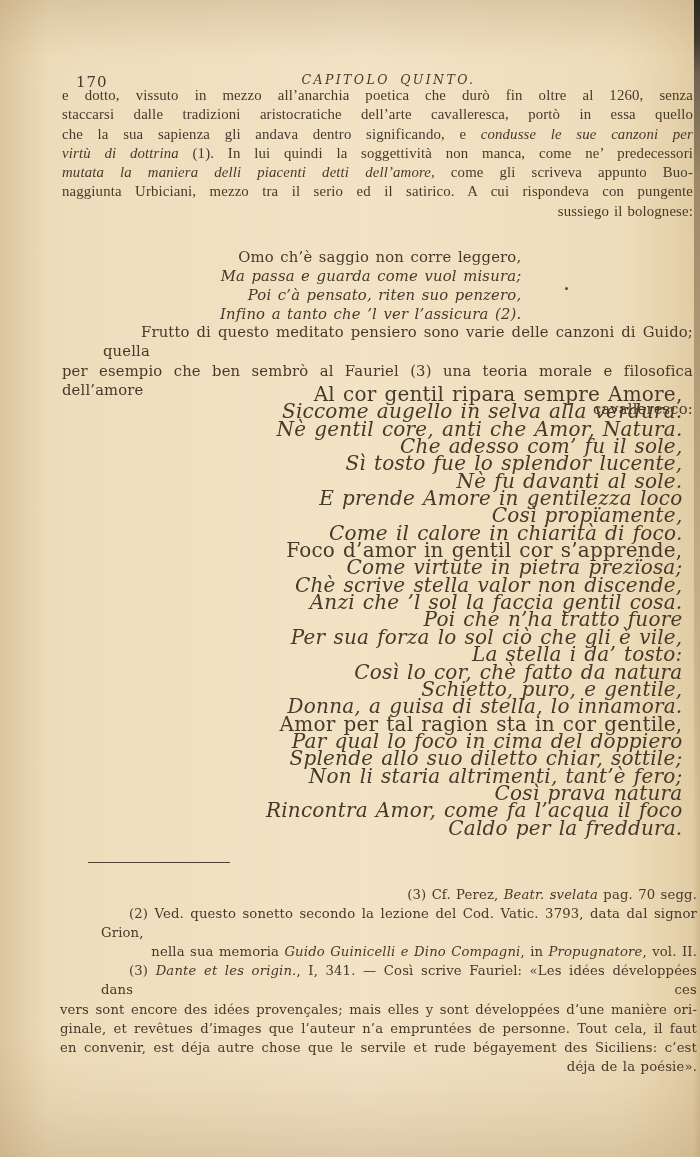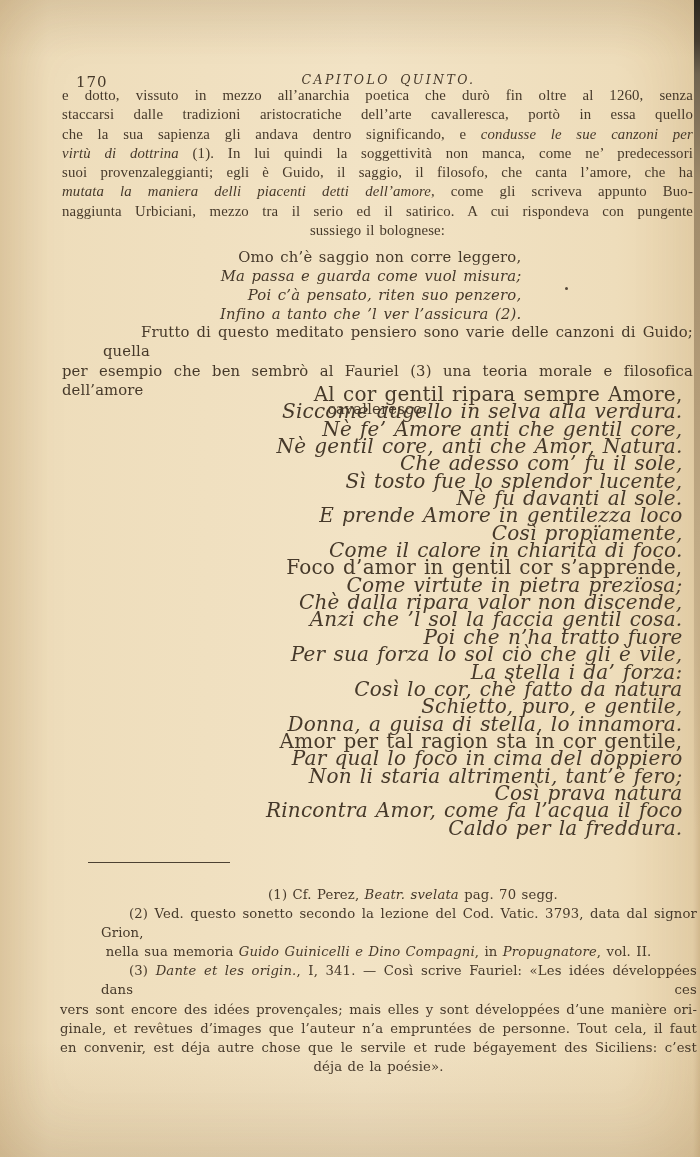--- a/index.html
+++ b/index.html
@@ -23,21 +23,21 @@
   }
   .page-header { position:absolute; top:72px; left:62px; width:631px; height:22px; }
   .page-number { position:absolute; left:14px; top:1px; font-size:15px; letter-spacing:1px; }
   .chapter-title {
     text-align:center; padding-left:22px;
     font-size:12.5px; letter-spacing:2.4px; word-spacing:4px;font-style:italic;
   }
   .text-block { position:absolute; left:62px; width:631px; font-size:14.8px; line-height:19.3px; }
   .para1 { top:86px;font-family:Liberation Serif, serif; }
   .para2 { top:322px; }
-  .tline { text-align:center; word-spacing:1px; letter-spacing:0.15px; white-space:normal; }
+  .tline { text-align:right; word-spacing:1px; letter-spacing:0.15px; white-space:normal; }
   .tline.just { text-align:justify; text-align-last:justify; }
   .tline.find { text-indent:38px;margin-left:41px; }
   .it { font-style:italic; }
   .poem { position:absolute; font-size:14.8px; }
   .poem1 { top:247px; left:190px; line-height:19px; }
   .poem2 { top:386px; left:204px; line-height:17.35px; font-size:20px;margin-left:32px; }
   .pline { word-spacing:1.5px; letter-spacing:0.2px; white-space:nowrap;text-align:right; }
   .pline.lvl1 { padding-left:30px;font-style:italic; }
   .footnote-rule {
     position:absolute; top:862px; left:88px; width:142px; height:0;
@@ -56,21 +56,20 @@
   <div class="page-header">
     <span class="page-number">170</span>
     <div class="chapter-title">CAPITOLO QUINTO.</div>
   </div>
 
   <div class="text-block para1">
       <div class="tline just"><span>e dotto, vissuto in mezzo all’anarchia poetica che durò fin oltre al 1260, senza</span></div>
       <div class="tline just"><span>staccarsi dalle tradizioni aristocratiche dell’arte cavalleresca, portò in essa quello</span></div>
       <div class="tline just"><span>che la sua sapienza gli andava dentro significando, e </span><span class="it">condusse le sue canzoni per</span></div>
       <div class="tline just"><span class="it">virtù di dottrina</span><span> (1). In lui quindi la soggettività non manca, come ne’ predecessori</span></div>
-      <div class="tline just"><span>suoi provenzaleggianti; egli è Guido, il saggio, il filosofo, che canta l’amore, che ha</span></div>
       <div class="tline just"><span class="it">mutata la maniera delli piacenti detti dell’amore</span><span>, come gli scriveva appunto Buo-</span></div>
       <div class="tline just"><span>naggiunta Urbiciani, mezzo tra il serio ed il satirico. A cui rispondeva con pungente</span></div>
       <div class="tline"><span>sussiego il bolognese:</span></div>
     </div>
 
   <div class="poem poem1">
       <div class="pline">Omo ch’è saggio non corre leggero,</div>
       <div class="pline lvl1">Ma passa e guarda come vuol misura;</div>
       <div class="pline lvl1">Poi c’à pensato, riten suo penzero,</div>
       <div class="pline lvl1">Infino a tanto che ’l ver l’assicura (2).</div>
@@ -78,53 +77,53 @@
 
   <div class="text-block para2">
       <div class="tline just find"><span>Frutto di questo meditato pensiero sono varie delle canzoni di Guido; quella</span></div>
       <div class="tline just"><span>per esempio che ben sembrò al Fauriel (3) una teoria morale e filosofica dell’amore</span></div>
       <div class="tline"><span>cavalleresco:</span></div>
     </div>
 
   <div class="poem poem2">
       <div class="pline">Al cor gentil ripara sempre Amore,</div>
       <div class="pline lvl1">Siccome augello in selva alla verdura.</div>
-      <div class="pline lvl1">Nè fe’ Amore anti che gentil core,</div>
       <div class="pline lvl1">Nè gentil core, anti che Amor, Natura.</div>
       <div class="pline lvl1">Che adesso com’ fu il sole,</div>
       <div class="pline lvl1">Sì tosto fue lo splendor lucente,</div>
       <div class="pline lvl1">Nè fu davanti al sole.</div>
       <div class="pline lvl1">E prende Amore in gentilezza loco</div>
       <div class="pline lvl1">Così propïamente,</div>
       <div class="pline lvl1">Come il calore in chiarità di foco.</div>
       <div class="pline">Foco d’amor in gentil cor s’apprende,</div>
       <div class="pline lvl1">Come virtute in pietra prezïosa;</div>
-      <div class="pline lvl1">Chè dalla ripara valor non discende,</div>
+      <div class="pline lvl1">Chè scrive stella valor non discende,</div>
       <div class="pline lvl1">Anzi che ’l sol la faccia gentil cosa.</div>
       <div class="pline lvl1">Poi che n’ha tratto fuore</div>
       <div class="pline lvl1">Per sua forza lo sol ciò che gli è vile,</div>
-      <div class="pline lvl1">La stella i da’ forza:</div>
+      <div class="pline lvl1">La stella i da’ tosto:</div>
       <div class="pline lvl1">Così lo cor, chè fatto da natura</div>
       <div class="pline lvl1">Schietto, puro, e gentile,</div>
       <div class="pline lvl1">Donna, a guisa di stella, lo innamora.</div>
       <div class="pline">Amor per tal ragion sta in cor gentile,</div>
       <div class="pline lvl1">Par qual lo foco in cima del doppiero</div>
+      <div class="pline lvl1">Splende allo suo diletto chiar, sottile;</div>
       <div class="pline lvl1">Non li staria altrimenti, tant’è fero;</div>
       <div class="pline lvl1">Così prava natura</div>
       <div class="pline lvl1">Rincontra Amor, come fa l’acqua il foco</div>
       <div class="pline lvl1">Caldo per la freddura.</div>
     </div>
 
   <div class="ink-dot" style="left:565px; top:287px;"></div>
 
   <div class="footnote-rule"></div>
 
   <div class="footnotes">
     <div>
-        <div class="tline find"><span>(1) Cf. Perez, </span><span class="it">Beatr. svelata</span><span> pag. 70 segg.</span></div>
+        <div class="tline find"><span>(3) Cf. Perez, </span><span class="it">Beatr. svelata</span><span> pag. 70 segg.</span></div>
       </div>
     <div>
         <div class="tline just find"><span>(2) Ved. questo sonetto secondo la lezione del Cod. Vatic. 3793, data dal signor Grion,</span></div>
         <div class="tline"><span>nella sua memoria </span><span class="it">Guido Guinicelli e Dino Compagni</span><span>, in </span><span class="it">Propugnatore</span><span>, vol. II.</span></div>
       </div>
     <div>
         <div class="tline just find"><span>(3) </span><span class="it">Dante et les origin.</span><span>, I, 341. — Così scrive Fauriel: «Les idées développées dans ces</span></div>
         <div class="tline just"><span>vers sont encore des idées provençales; mais elles y sont développées d’une manière ori-</span></div>
         <div class="tline just"><span>ginale, et revêtues d’images que l’auteur n’a empruntées de personne. Tout cela, il faut</span></div>
         <div class="tline just"><span>en convenir, est déja autre chose que le servile et rude bégayement des Siciliens: c’est</span></div>

